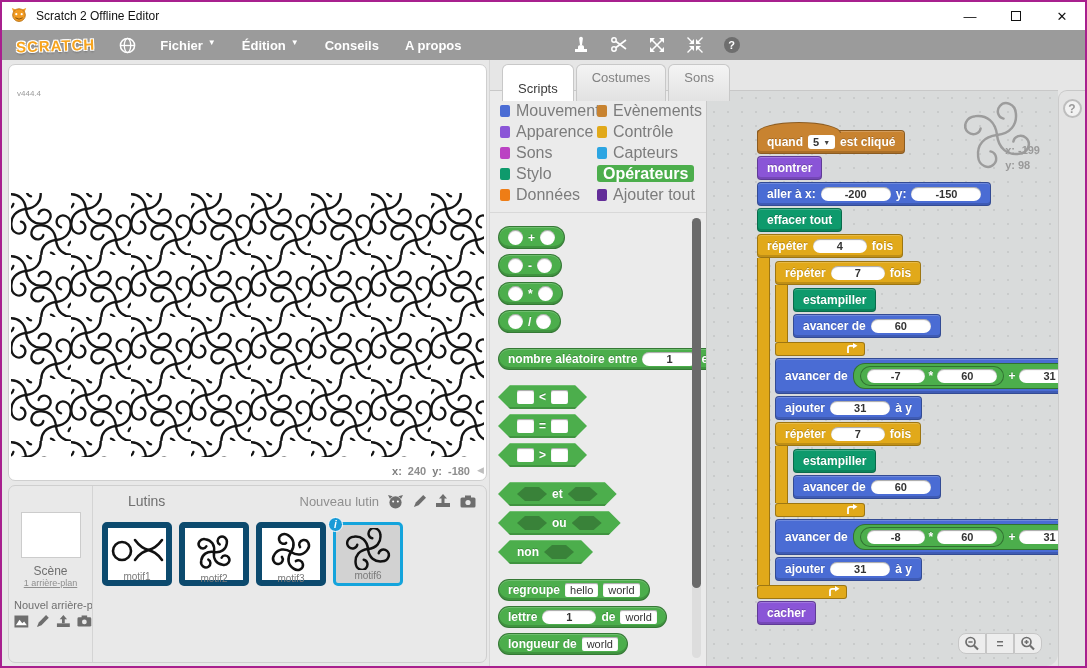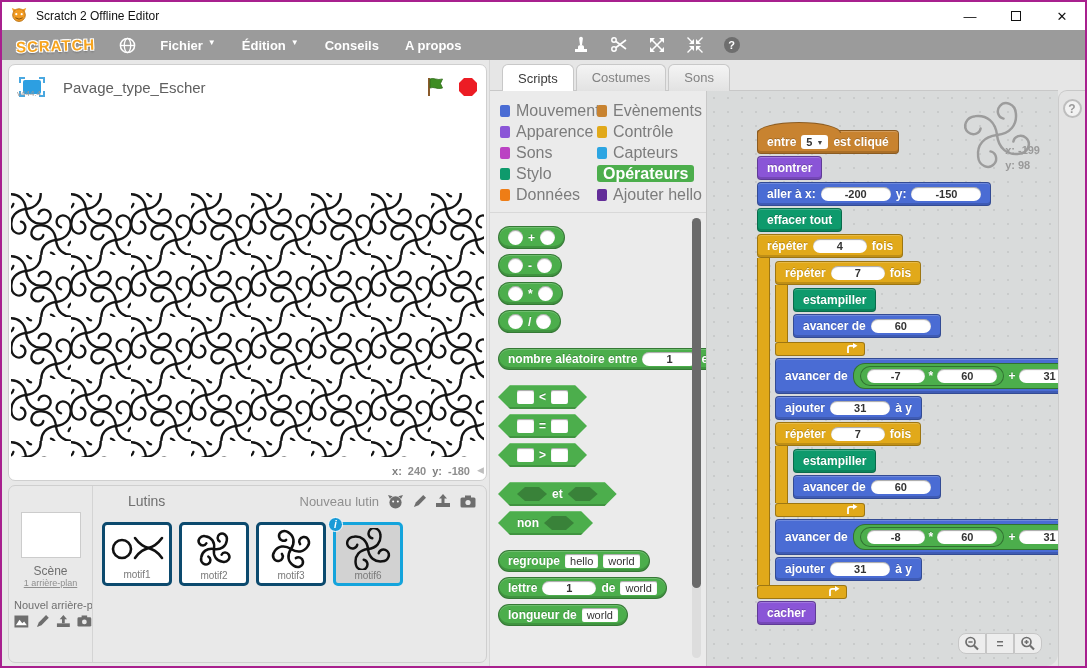--- a/index.html
+++ b/index.html
@@ -54,34 +54,34 @@
   .sp-name{margin-top:6px;font-size:12px;color:#6F6F6F;}
   .sp-detail{font-size:9px;color:#8F8F8F;text-decoration:underline;}
   .new-backdrop{margin-top:11px;font-size:11px;color:#6F6F6F;text-align:left;padding-left:5px;
                 white-space:nowrap;overflow:hidden;}
   .backdrop-icons{display:flex;gap:7px;padding-left:5px;margin-top:4px;}
   .sp-right{position:absolute;left:85px;right:0;top:0;bottom:0;}
   .sp-header{height:30px;display:flex;align-items:center;padding:0 10px;color:#6F6F6F;font-size:14px;margin-left:24px;}
   .new-sprite-label{margin-left:auto;font-size:13px;color:#8F8F8F;margin-right:8px;}
   .sp-tools{display:flex;gap:9px;align-items:center;}
   .sprite-list{display:flex;gap:7px;padding:6px 8px;align-items:flex-start;}
-  .sprite-card{width:70px;height:64px;background:#fff;border-radius:5px;border:3px solid #0c4a6e;
+  .sprite-card{width:70px;height:64px;background:#fff;border-radius:5px;border:6px solid #0c4a6e;
                display:flex;flex-direction:column;align-items:center;position:relative;}
   .sprite-card.selected{background:#D2D2D2;border:3px solid #14A4DC;}
   .sprite-thumb{margin-top:3px;height:42px;display:flex;align-items:center;justify-content:center;}
   .sprite-name{margin-top:auto;margin-bottom:3px;font-size:10px;color:#7A7A7A;}
   .info-badge{position:absolute;top:-8px;left:-8px;width:15px;height:15px;border-radius:50%;background:#1A9BD7;
               color:#fff;font-size:10px;font-weight:bold;font-style:italic;display:flex;align-items:center;
               justify-content:center;border:1px solid #fff;}
   
   .right-col{position:absolute;left:487px;top:0;right:0;bottom:0;background:#E6E6E6;border-left:1px solid #D6D6D6;}
   .tabs{position:absolute;top:4px;left:12px;display:flex;z-index:3;}
   .tab{padding:5px 15px;font-size:13px;color:#828282;background:linear-gradient(#F4F4F4,#E2E2E2);
        border:1px solid #C8C8C8;border-radius:6px 6px 0 0;margin-right:2px;border-bottom:none;}
-  .tab.active{background:#fff;color:#3A3A3A;padding-top:6px;}
+  .tab.active{background:#fff;color:#3A3A3A;padding-top:16px;}
   .palette{position:absolute;left:0;top:30px;width:217px;bottom:0;background:#EBEBEB;
            border-top:1px solid #C8C8C8;border-right:1px solid #C8C8C8;}
   .cats{display:grid;grid-auto-flow:column;grid-template-rows:repeat(5,21px);grid-template-columns:97px 108px;
         padding:9px 0 7px 10px;border-bottom:1px solid #D8D8D8;}
   .cat-cell{display:flex;align-items:center;gap:6px;font-size:16px;color:#7C7C7C;}
   .cat-cell .chip{width:10px;height:12px;border-radius:2px;flex:none;}
   .cat-cell.sel{color:#fff;font-weight:bold;border-radius:3px;padding:1px 6px;width:fit-content;height:17px;
                 align-self:center;}
   .pal-blocks{position:absolute;top:123px;left:0;right:0;bottom:0;overflow:hidden;padding:12px 0 0 8px;}
   .pal-row{margin-bottom:5px;}
@@ -205,39 +205,20 @@
         <path d="M8 8 h-5 l5 -5 Z M10 8 v-5 l5 5 Z M8 10 v5 l-5 -5 Z M10 10 h5 l-5 5 Z" fill="#fff"></path>
         <path d="M1.5 1.5 L7 7 M16.5 1.5 L11 7 M1.5 16.5 L7 11 M16.5 16.5 L11 11" stroke="#fff" stroke-width="1.4"></path>
       </svg>
       <span class="help-circle">?</span>
     </div>
   </div>
 
   <div class="main">
 
     <div class="stage-panel">
-      <div class="stage-header">
-        <span class="fs-icon">
-          <span class="inner"></span>
-          <span class="br tl"></span>
-            <span class="br tr"></span>
-            <span class="br bl"></span>
-            <span class="br brc"></span>
-        </span>
-        <span class="stage-title">Pavage_type_Escher</span>
-        <div class="stage-run">
-          <svg width="24" height="22" viewBox="0 0 22 22">
-            <line x1="4" y1="2" x2="4" y2="20" stroke="#8A5A2B" stroke-width="2"></line>
-            <path d="M5 3 C9 1.2 12 4.8 17.5 3 L15.5 7.5 L17.5 12 C12 13.8 9 10.2 5 12 Z" fill="#3E8D22" stroke="#2E6B18" stroke-width="0.8"></path>
-          </svg>
-          <svg width="20" height="20" viewBox="0 0 20 20">
-            <polygon points="6,1 14,1 19,6 19,14 14,19 6,19 1,14 1,6" fill="#EC1C24"></polygon>
-          </svg>
-        </div>
-      </div>
       <span class="stage-version">v444.4</span>
 
       <svg class="stage-pattern" width="473" height="264">
         <defs>
           <pattern id="tess" width="60" height="62" patternUnits="userSpaceOnUse">
             <g transform="translate(15,16) scale(1.12)" fill="none" stroke="#151515" stroke-width="2.1" stroke-linecap="round">
               <path d="M0 0 C 9 -1 14 -7 13 -15 C 12.5 -21.5 5.5 -24 2 -20 C -0.8 -16.8 0.8 -12 4.5 -11.3"></path>
               <path d="M0 0 C 9 -1 14 -7 13 -15 C 12.5 -21.5 5.5 -24 2 -20 C -0.8 -16.8 0.8 -12 4.5 -11.3" transform="rotate(90)"></path>
               <path d="M0 0 C 9 -1 14 -7 13 -15 C 12.5 -21.5 5.5 -24 2 -20 C -0.8 -16.8 0.8 -12 4.5 -11.3" transform="rotate(180)"></path>
               <path d="M0 0 C 9 -1 14 -7 13 -15 C 12.5 -21.5 5.5 -24 2 -20 C -0.8 -16.8 0.8 -12 4.5 -11.3" transform="rotate(270)"></path>
@@ -408,21 +389,21 @@
             </div>
             <div class="cat-cell">
               <span class="chip" style="background: rgb(44, 165, 226);"></span>
               <span class="cat-label">Capteurs</span>
             </div>
             <div class="cat-cell sel" style="background: rgb(76, 174, 76);">
               <span class="cat-label">Opérateurs</span>
             </div>
             <div class="cat-cell">
               <span class="chip" style="background: rgb(99, 45, 153);"></span>
-              <span class="cat-label">Ajouter hello</span>
+              <span class="cat-label">Ajouter tout</span>
             </div>
           </div>
         <div class="pal-blocks">
             <div class="pal-row">
               <div class="block reporter cat-operators">
                 <span class="b-round"></span>
                 <span class="b-label">+</span>
                 <span class="b-round"></span>
               </div>
             </div>
@@ -478,20 +459,27 @@
             </div>
             <div class="pal-row group-start">
               <div class="block hexagon cat-operators">
                 <span class="b-hexblank"></span>
                 <span class="b-label">et</span>
                 <span class="b-hexblank"></span>
               </div>
             </div>
             <div class="pal-row">
               <div class="block hexagon cat-operators">
+                <span class="b-hexblank"></span>
+                <span class="b-label">ou</span>
+                <span class="b-hexblank"></span>
+              </div>
+            </div>
+            <div class="pal-row">
+              <div class="block hexagon cat-operators">
                 <span class="b-label">non</span>
                 <span class="b-hexblank"></span>
               </div>
             </div>
             <div class="pal-row group-start">
               <div class="block reporter cat-operators">
                 <span class="b-label">regroupe</span>
                 <span class="b-text">hello</span>
                 <span class="b-text">world</span>
               </div>
@@ -512,21 +500,21 @@
             </div>
           </div>
         <div class="pal-scrollbar">
           <div class="pal-thumb"></div>
         </div>
       </div>
 
       <div class="script-pane">
         <div class="script-stack">
             <div class="block hat cat-events">
-              <span class="b-label">entre</span>
+              <span class="b-label">quand</span>
               <span class="b-drop">
                 <span>5</span>
                 <span class="b-caret">▼</span>
               </span>
               <span class="b-label">est cliqué</span>
             </div>
             <div class="block cat-looks">
               <span class="b-label">montrer</span>
             </div>
             <div class="block cat-motion">

